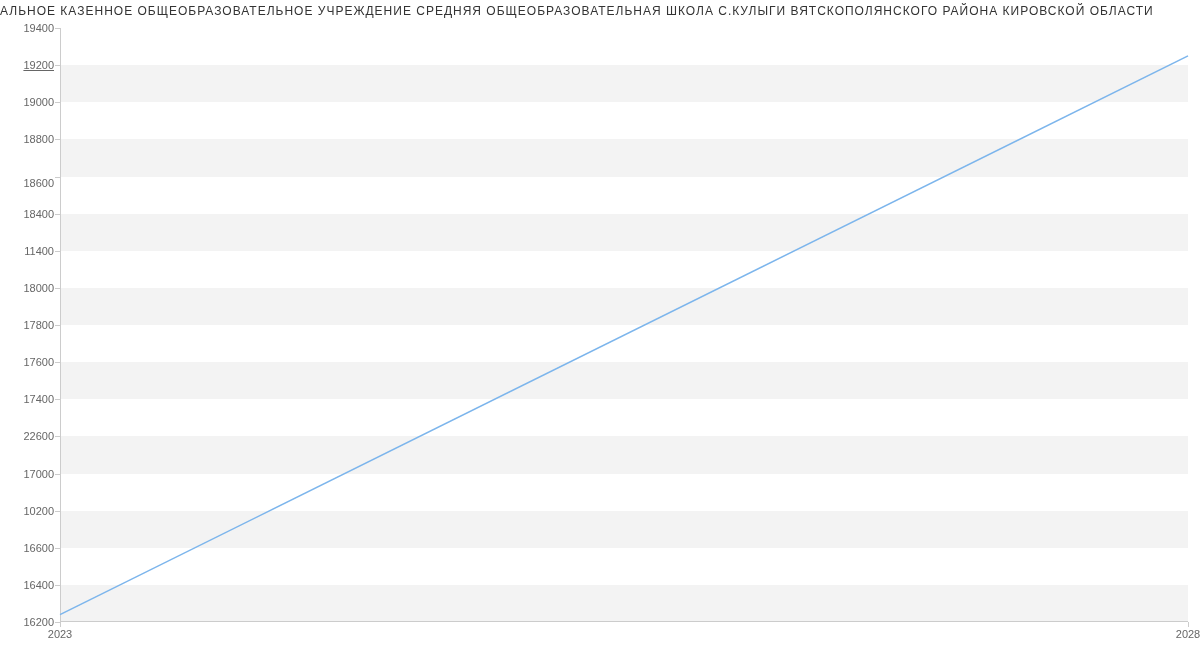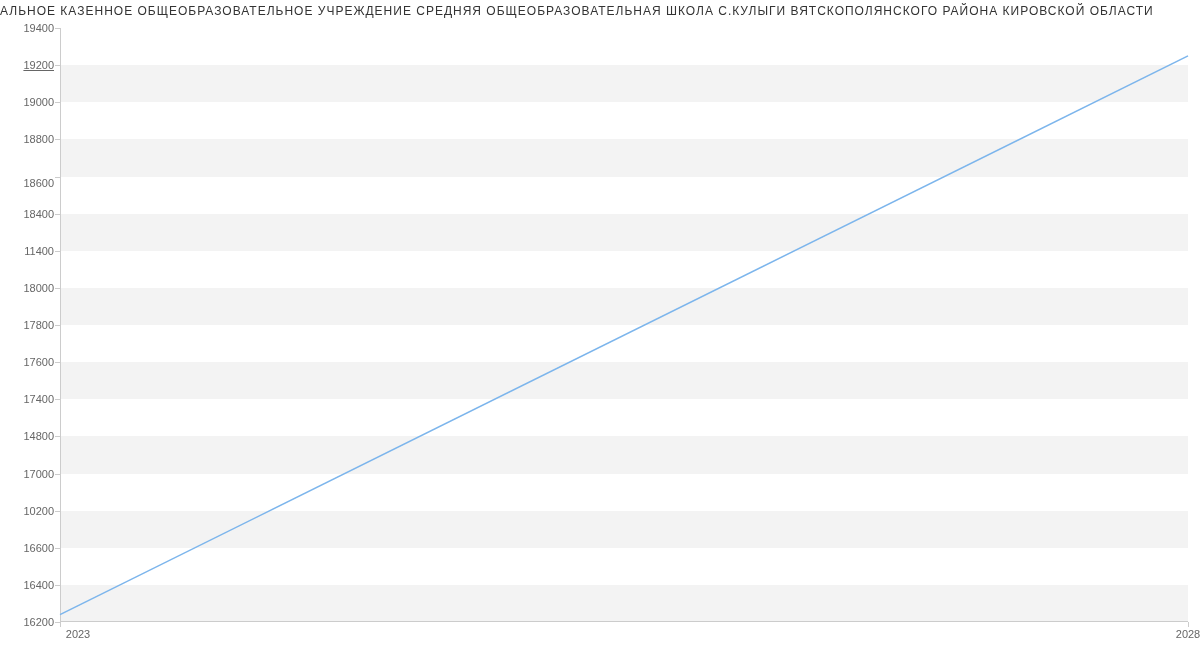--- a/index.html
+++ b/index.html
@@ -107,21 +107,21 @@
   <div class="y-tick" style="top: 100%;">16200</div>
       <div class="tick-mark-y" style="top: 100%;"></div>
       <div class="y-tick" style="top: 93.75%;">16400</div>
       <div class="tick-mark-y" style="top: 93.75%;"></div>
       <div class="y-tick" style="top: 87.5%; text-align: center;">16600</div>
       <div class="tick-mark-y" style="top: 87.5%;"></div>
       <div class="y-tick" style="top: 81.25%;">10200</div>
       <div class="tick-mark-y" style="top: 81.25%;"></div>
       <div class="y-tick" style="top: 75%;">17000</div>
       <div class="tick-mark-y" style="top: 75%;"></div>
-      <div class="y-tick" style="top: 68.75%;">14800</div>
+      <div class="y-tick" style="top: 68.75%;">22600</div>
       <div class="tick-mark-y" style="top: 68.75%;"></div>
       <div class="y-tick" style="top: 62.5%;">17400</div>
       <div class="tick-mark-y" style="top: 62.5%;"></div>
       <div class="y-tick" style="top: 56.25%;">17600</div>
       <div class="tick-mark-y" style="top: 56.25%;"></div>
       <div class="y-tick" style="top: 50%;">17800</div>
       <div class="tick-mark-y" style="top: 50%;"></div>
       <div class="y-tick" style="top: 43.75%;">18000</div>
       <div class="tick-mark-y" style="top: 43.75%;"></div>
       <div class="y-tick" style="top: 37.5%;">11400</div>
@@ -131,18 +131,18 @@
       <div class="y-tick" style="top: 25%; margin-top: 6px;">18600</div>
       <div class="tick-mark-y" style="top: 25%;"></div>
       <div class="y-tick" style="top: 18.75%;">18800</div>
       <div class="tick-mark-y" style="top: 18.75%;"></div>
       <div class="y-tick" style="top: 12.5%;">19000</div>
       <div class="tick-mark-y" style="top: 12.5%;"></div>
       <div class="y-tick" style="top: 6.25%; text-decoration: underline;">19200</div>
       <div class="tick-mark-y" style="top: 6.25%;"></div>
       <div class="y-tick" style="top: 0%;">19400</div>
       <div class="tick-mark-y" style="top: 0%;"></div>
-      <div class="x-tick" style="left: 0%; margin-left: 18px;">2023</div>
+      <div class="x-tick" style="left: 0%;">2023</div>
       <div class="tick-mark-x" style="left: 0%;"></div>
       <div class="x-tick" style="left: 100%;">2028</div>
       <div class="tick-mark-x" style="left: 100%;"></div>
     </div>
 </div>
 
 </body></html>

